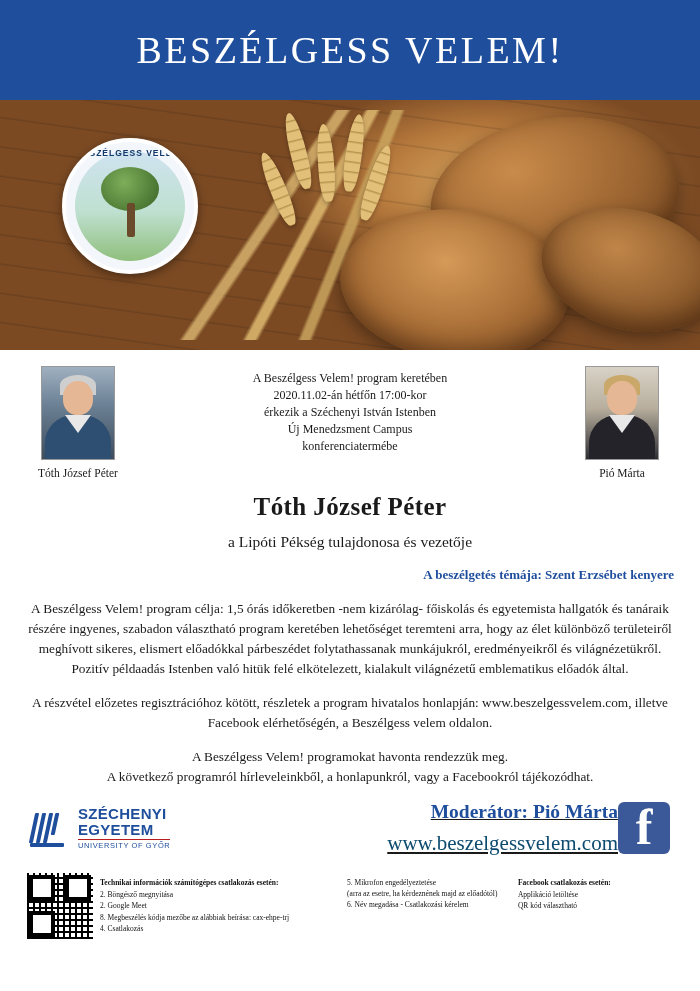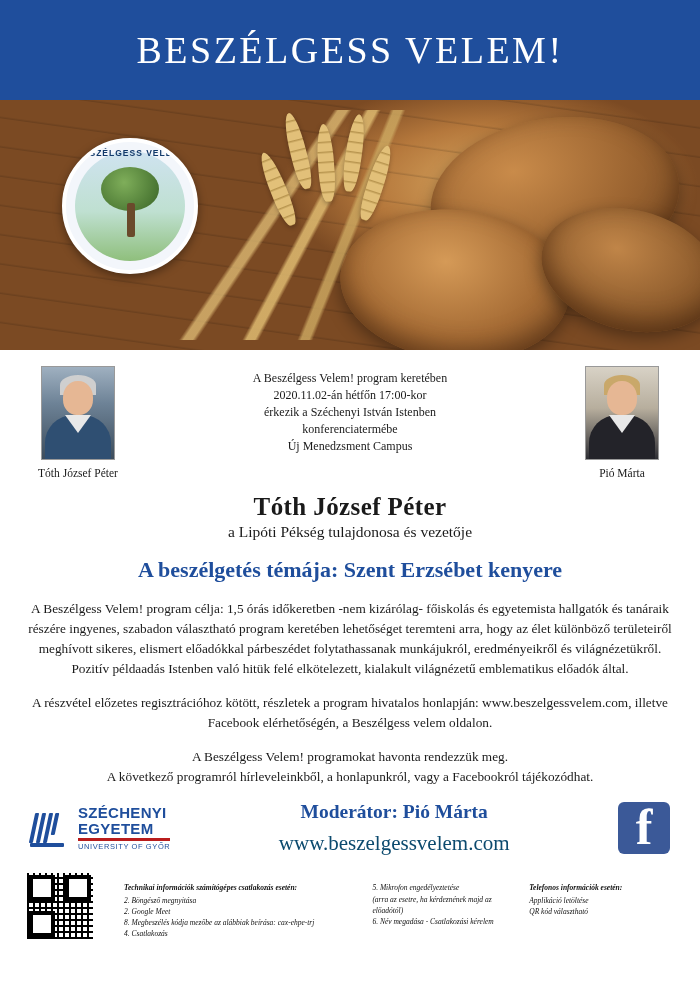--- a/index.html
+++ b/index.html
@@ -235,28 +235,29 @@
     color: #1a1a1a;
   }
 
   .speaker-name {
     margin-top: 14px;
     font-size: 25px;
     font-weight: bold;
     letter-spacing: .4px;
   }
   .speaker-role {
-    margin-top: 2px;
+    margin-top: 12px;
     font-size: 15.5px;
   }
   .topic {
     margin-top: 16px;
-    font-size: 22px;
+    font-size: 13px;
     font-weight: bold;
     color: #1f4e9c;
+    text-align: right;
   }
 
   .paragraphs {
     margin-top: 16px;
     font-size: 13.3px;
     line-height: 1.5;
     color: #1a1a1a;
   }
   .paragraphs p {
     margin: 0 0 14px 0;
@@ -303,27 +304,28 @@
     font-size: 15px;
     font-weight: bold;
     color: #1f4e9c;
     letter-spacing: .3px;
   }
   .uni-3 {
     font-family: "Liberation Sans", sans-serif;
     font-size: 7.5px;
     color: #1f4e9c;
     letter-spacing: .6px;
-    border-top: 3px solid #b91c1c;
+    border-top: 1px solid #b91c1c;
     margin-top: 2px;
     padding-top: 2px;
   }
   .moderator-center {
     flex: 1;
-    text-align: center;
+    text-align: right;
+    text-decoration: underline;
   }
   .moderator-name {
     font-size: 19.5px;
     font-weight: bold;
     color: #1f4e9c;
   }
   .website {
     margin-top: 8px;
     font-size: 21px;
     color: #0c4a6e;
@@ -344,23 +346,22 @@
     font-weight: bold;
     font-size: 50px;
     color: #ffffff;
   }
 
   
   .footer {
     margin-top: 10px;
     padding: 6px 26px 10px 26px;
     display: flex;
-    align-items: flex-end;
-    gap: 30px;
-    font-style: italic;
+    align-items: center;
+    gap: 6px;
   }
   .qr {
     width: 66px; height: 66px;
     flex: 0 0 66px;
     background-color: #ffffff;
     background-image:
       linear-gradient(90deg, #000 2px, transparent 2px),
       linear-gradient(0deg, #000 2px, transparent 2px);
     background-size: 6px 6px, 6px 6px;
     border: 1px solid #fff;
@@ -446,22 +447,22 @@
         <div class="body-shape blue"></div>
         <div class="collar"></div>
       </div>
       <div class="person-name">Tóth József Péter</div>
     </div>
 
     <div class="intro-block">
       <div class="intro-line">A Beszélgess Velem! program keretében</div>
       <div class="intro-line">2020.11.02-án hétfőn 17:00-kor</div>
       <div class="intro-line">érkezik a Széchenyi István Istenben</div>
+      <div class="intro-line">Új Menedzsment Campus</div>
       <div class="intro-line">konferenciatermébe</div>
-      <div class="intro-line">Új Menedzsment Campus</div>
     </div>
 
     <div class="person">
       <div class="person-photo right">
         <div class="hair blonde"></div>
         <div class="face"></div>
         <div class="body-shape dark"></div>
         <div class="collar"></div>
       </div>
       <div class="person-name">Pió Márta</div>
@@ -520,19 +521,19 @@
       <div>4. Csatlakozás</div>
     </div>
 
     <div class="footer-col c2">
       <div>5. Mikrofon engedélyeztetése</div>
       <div>(arra az esetre, ha kérdeznének majd az előadótól)</div>
       <div>6. Név megadása - Csatlakozási kérelem</div>
     </div>
 
     <div class="footer-col c3">
-      <div class="footer-head">Telefonos információk esetén:</div>
+      <div class="footer-head">Facebook csatlakozás esetén:</div>
       <div>Applikáció letöltése</div>
       <div>QR kód választható</div>
     </div>
 
   </div>
 </div>
 
 </body></html>

